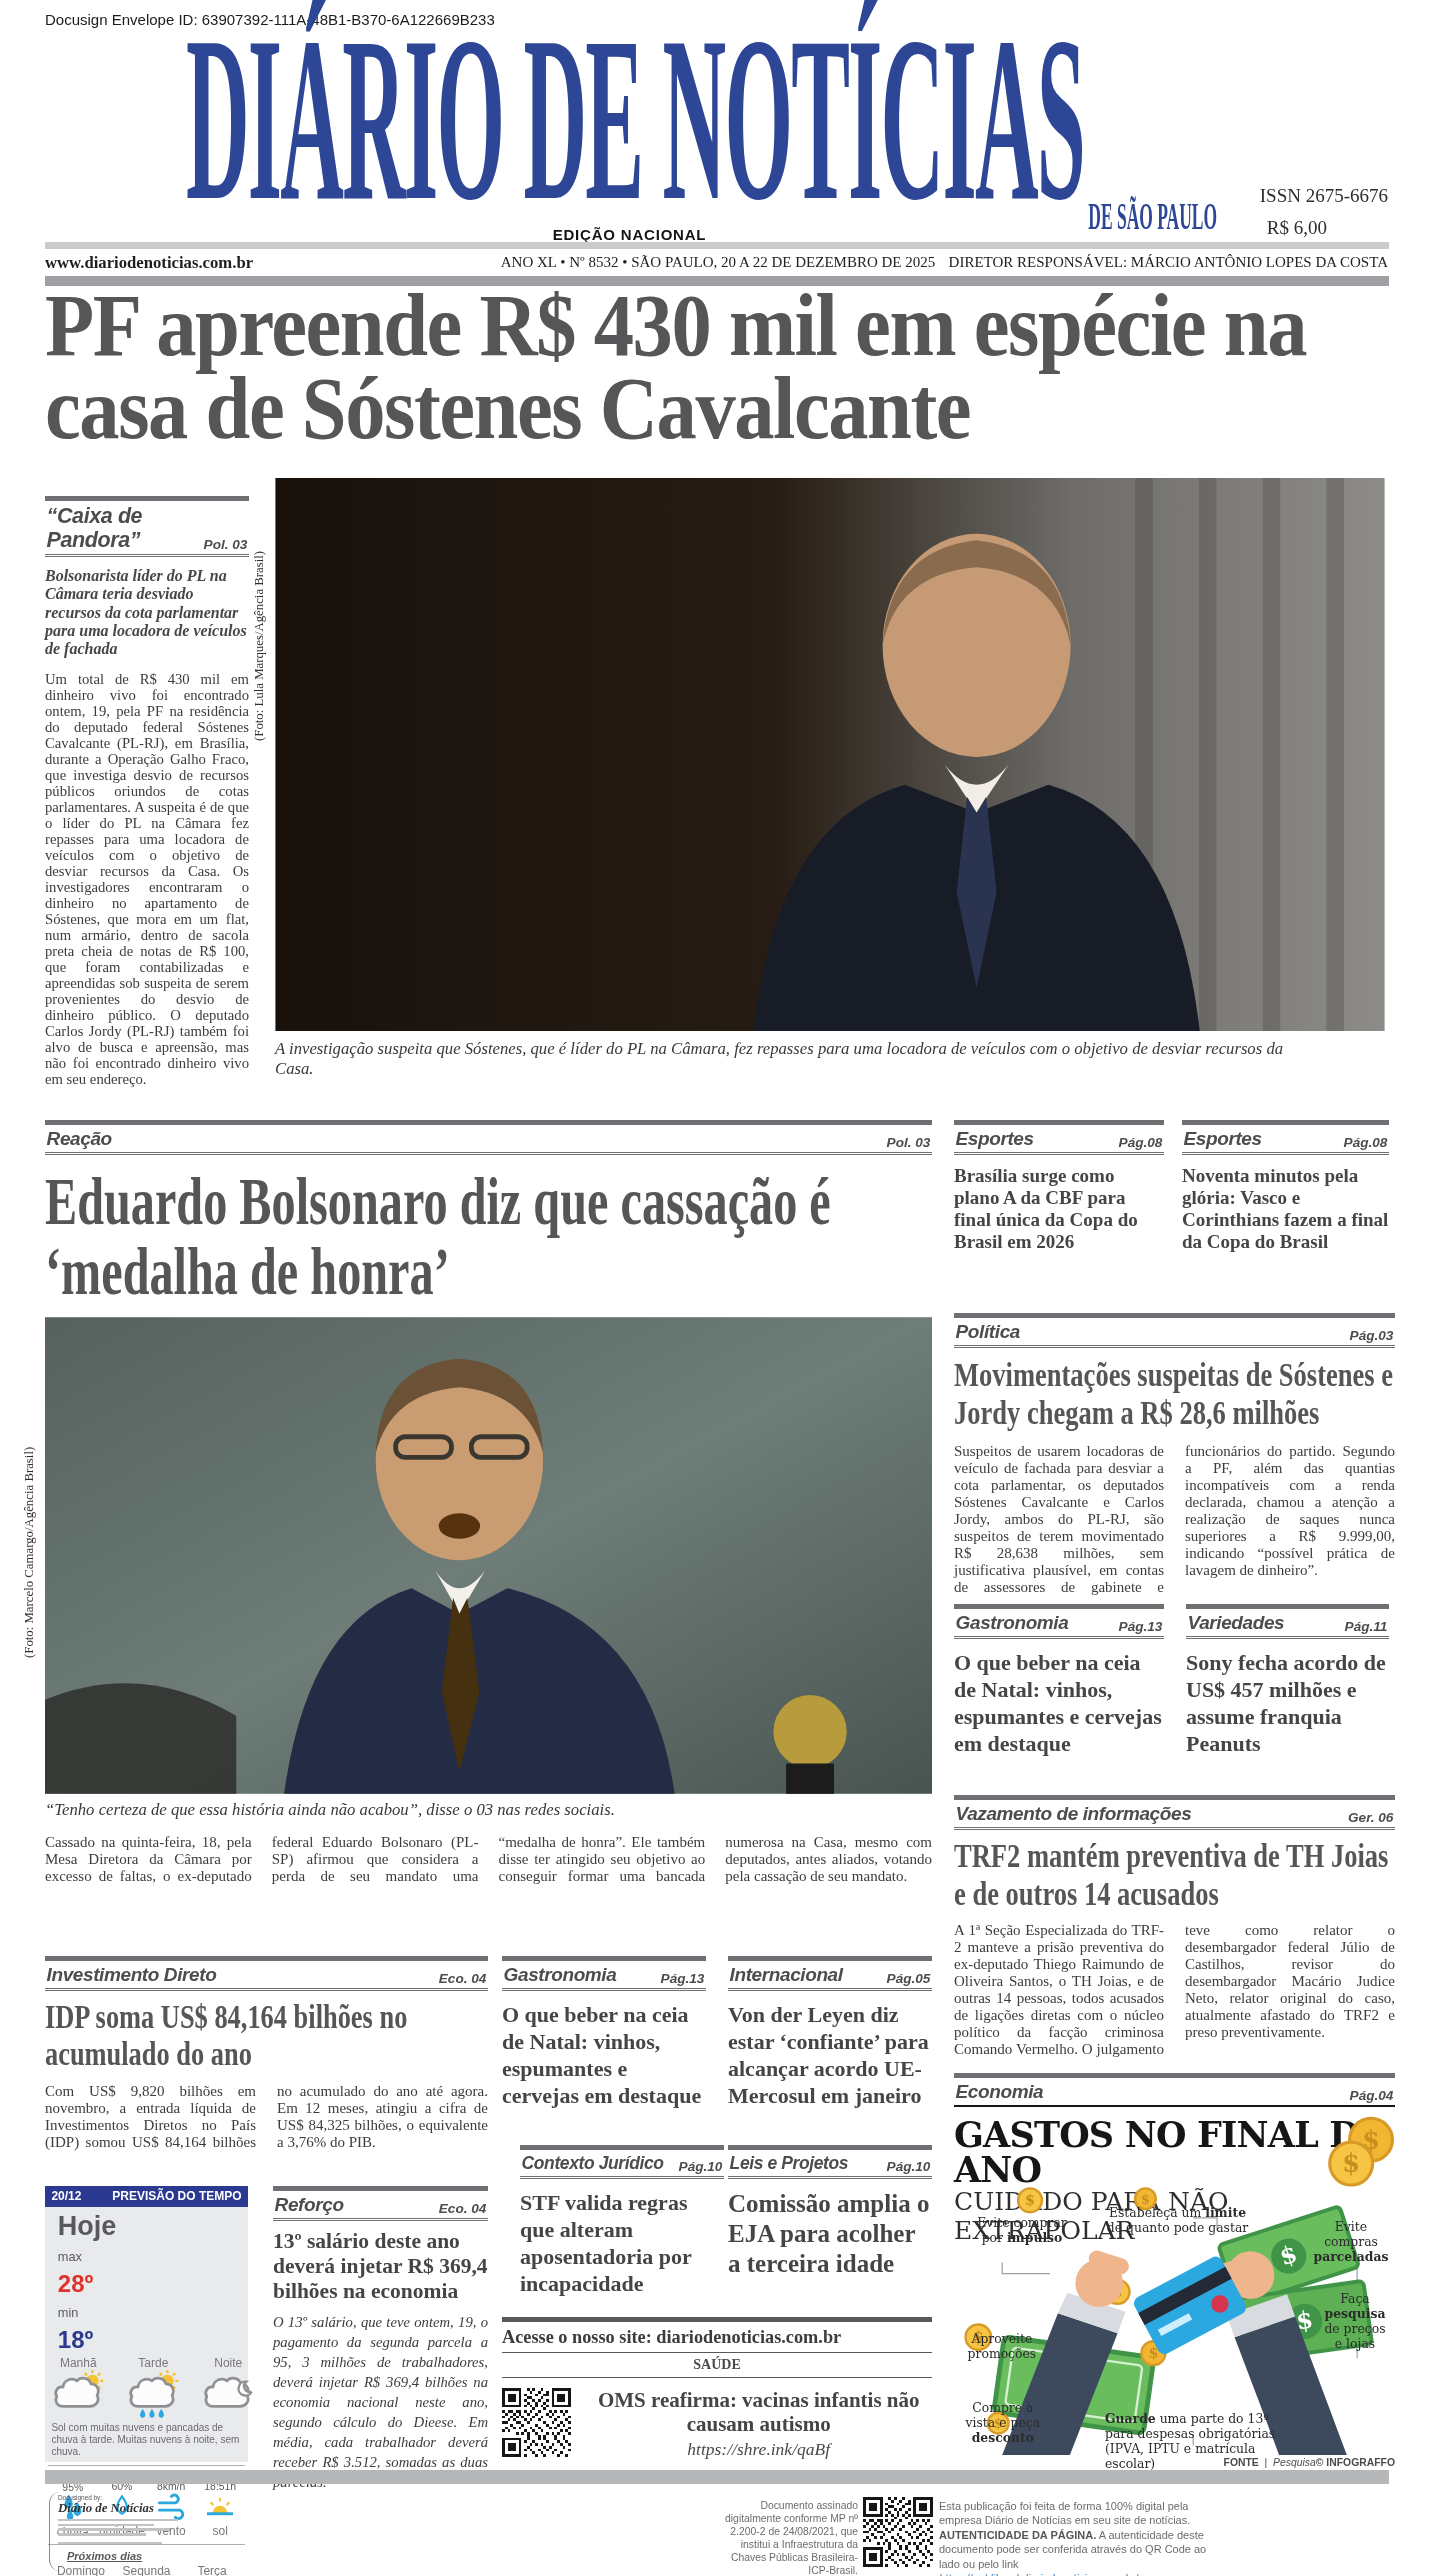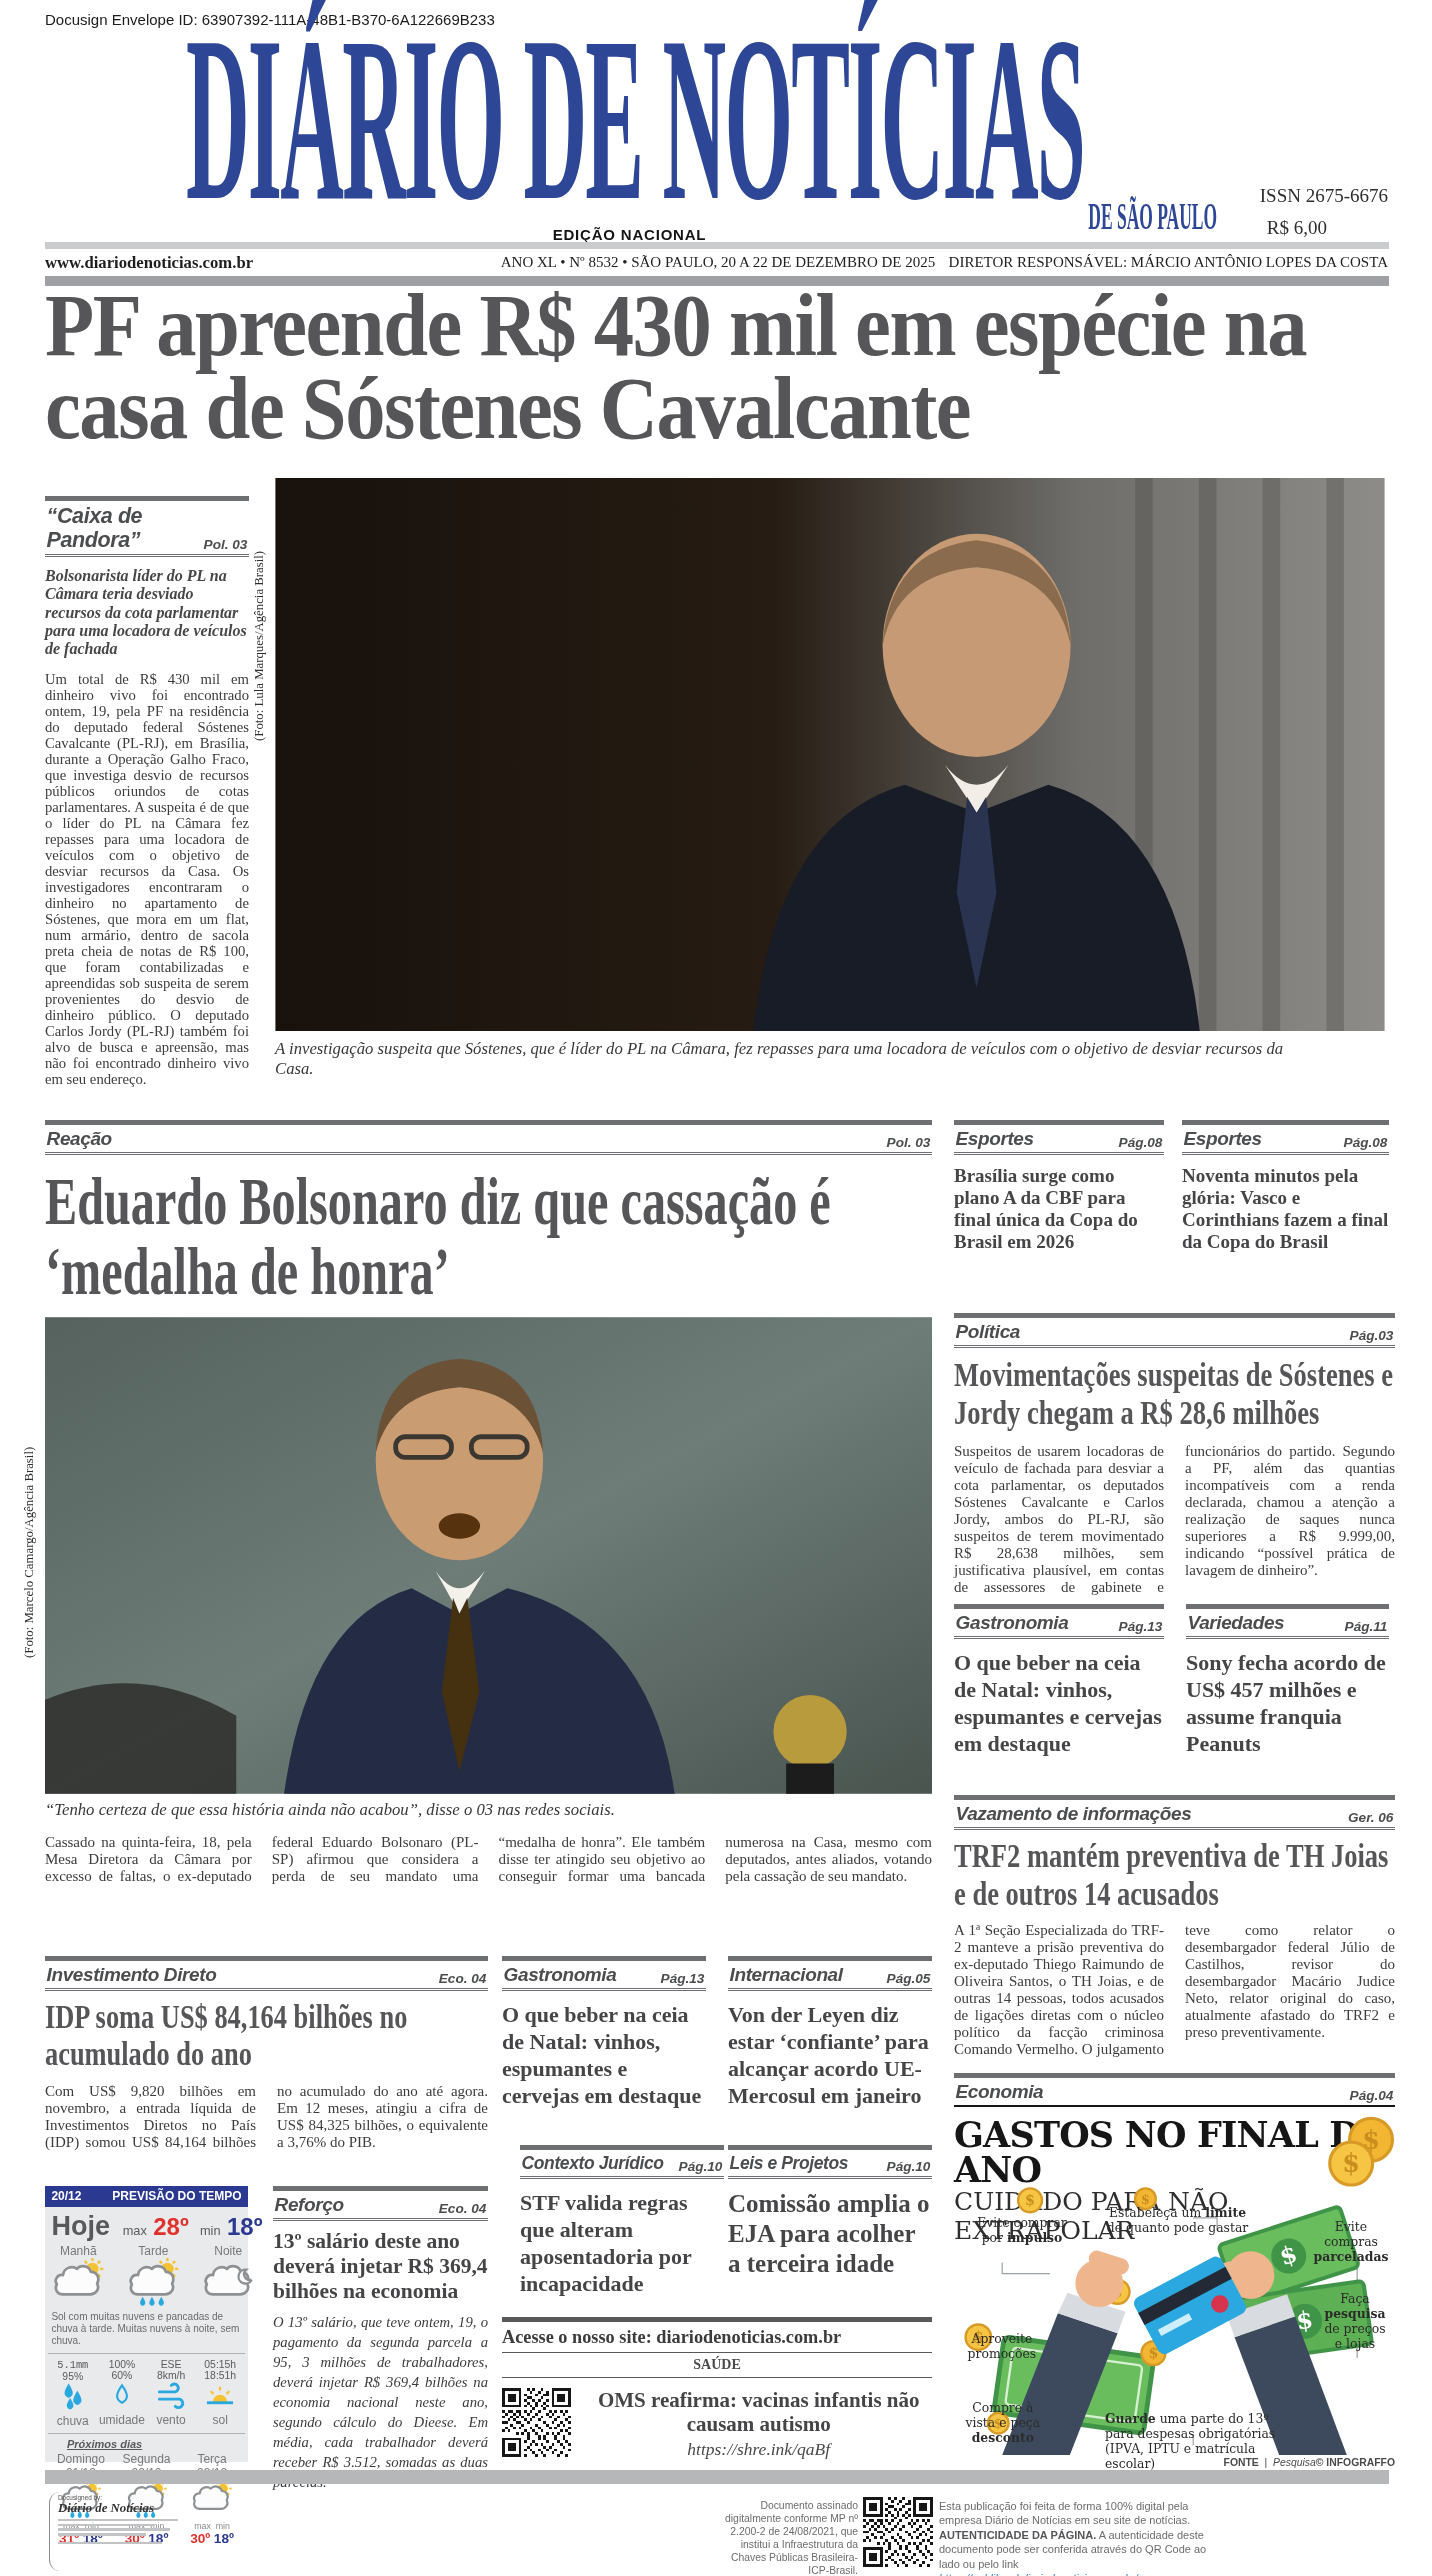--- a/index.html
+++ b/index.html
@@ -440,21 +440,21 @@
   <div class="abs sans" style="left:954px;top:2457px;width:441px;display:flex;justify-content:flex-end;font-size:10.4px;color:#4a4a4c;">
     <span><b>FONTE</b>&nbsp;&nbsp;|&nbsp;&nbsp;<i>Pesquisa</i></span>
     <b>© INFOGRAFFO</b>
   </div>
 
   <div id="weather" class="abs" style="left:45px;top:2186px;width:203px;height:276px;">
     <div class="whead">
       <span>20/12</span>
       <span>PREVISÃO DO TEMPO</span>
     </div>
-    <div style="display:flex;align-items:baseline;gap:6.4px;padding:4.8px 6.4px 0 6.4px;">
+    <div style="display:flex;align-items:baseline;gap:6.4px;padding:4.8px 6.4px 0 6.4px;flex-direction:column;">
       <span style="font-size:27px;font-weight:bold;color:#58595b;">Hoje</span>
       <span style="font-size:12.8px;margin-left:6.4px;">max</span>
       <span class="wmax" style="font-size:24px;">28º</span>
       <span style="font-size:12.8px;margin-left:4.8px;">min</span>
       <span class="wmin" style="font-size:24px;">18º</span>
     </div>
     <div style="display:flex;padding:1.6px 4.8px 0 4.8px;gap:18px;">
       <div class="wcol">
         <div class="wlabel">Manhã</div>
         <svg width="57" height="48" viewBox="0 0 72 62">

